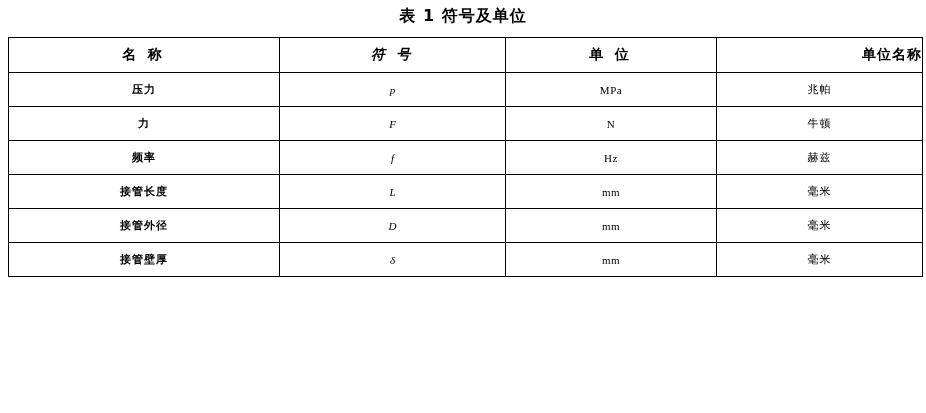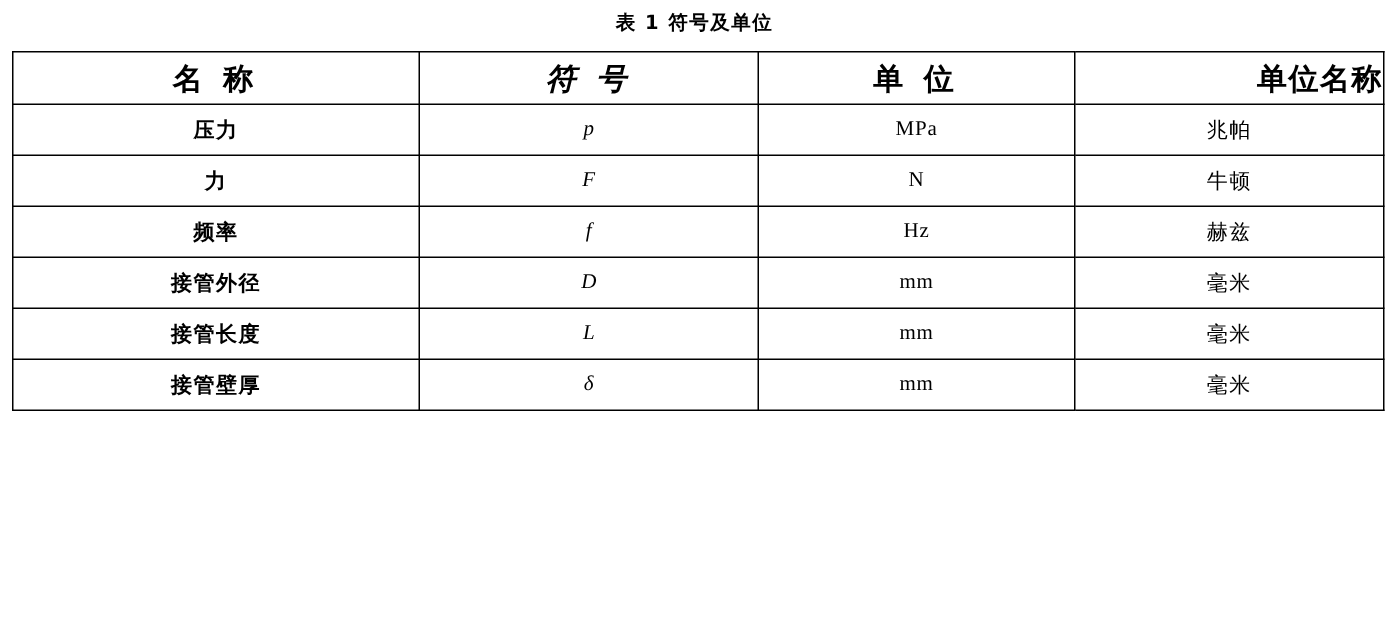--- a/index.html
+++ b/index.html
@@ -17,45 +17,45 @@
   .page {
     position: relative;
     width: 926px;
     height: 413px;
     box-sizing: border-box;
   }
   .table-caption {
     text-align: center;
     font-family: "DejaVu Sans", "Liberation Sans", sans-serif;
     font-weight: bold;
-    font-size: 13px;
+    font-size: 16px;
     letter-spacing: 1px;
     padding-top: 6px;
     padding-bottom: 10px;
   }
   .table-wrap {
     padding: 0 8px;
   }
   table.spec-table {
     width: 910px;
     border-collapse: collapse;
     table-layout: fixed;
   }
   table.spec-table td {
     border: 1px solid #000000;
     text-align: center;
     vertical-align: middle;
     height: 33px;
-    font-size: 14px;
+    font-size: 11px;
     padding: 0;
   }
   table.spec-table tr.header-row td {
-    font-family: Liberation Sans, sans-serif;
+    font-family: Liberation Serif, serif;
     font-weight: bold;
-    font-size: 20px;
+    font-size: 14px;
     letter-spacing: 4px;
     height: 34px;
   }
   table.spec-table tr.header-row td.no-spacing {
     letter-spacing: 1px;
     text-align: right;
   }
   td.col-name {
     width: 270px;
     font-family: "DejaVu Sans", "Liberation Sans", sans-serif;
@@ -122,29 +122,29 @@
           <td class="col-name">频率</td>
           <td class="col-symbol">f</td>
           <td class="col-unit">Hz</td>
           <td class="col-unitname">赫兹</td>
         </tr>
 
 
 
 
         <tr>
-          <td class="col-name">接管外径</td>
-          <td class="col-symbol">D</td>
+          <td class="col-name">接管长度</td>
+          <td class="col-symbol">L</td>
           <td class="col-unit">mm</td>
           <td class="col-unitname">毫米</td>
         </tr>
 
         <tr>
-          <td class="col-name">接管长度</td>
-          <td class="col-symbol">L</td>
+          <td class="col-name">接管外径</td>
+          <td class="col-symbol">D</td>
           <td class="col-unit">mm</td>
           <td class="col-unitname">毫米</td>
         </tr>
 
         <tr>
           <td class="col-name">接管壁厚</td>
           <td class="col-symbol">δ</td>
           <td class="col-unit">mm</td>
           <td class="col-unitname">毫米</td>
         </tr>

